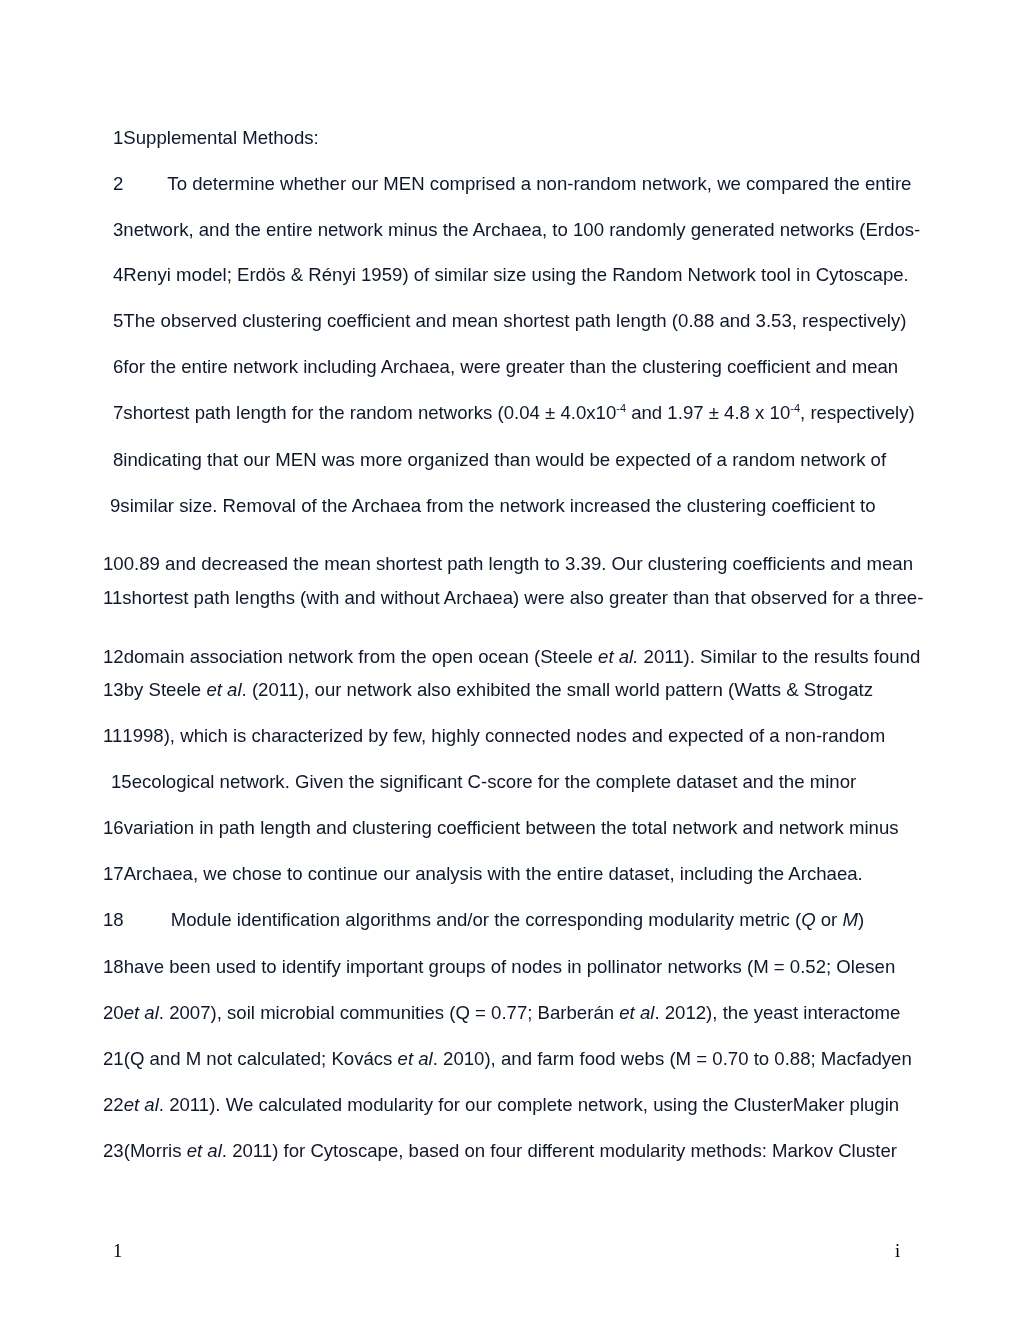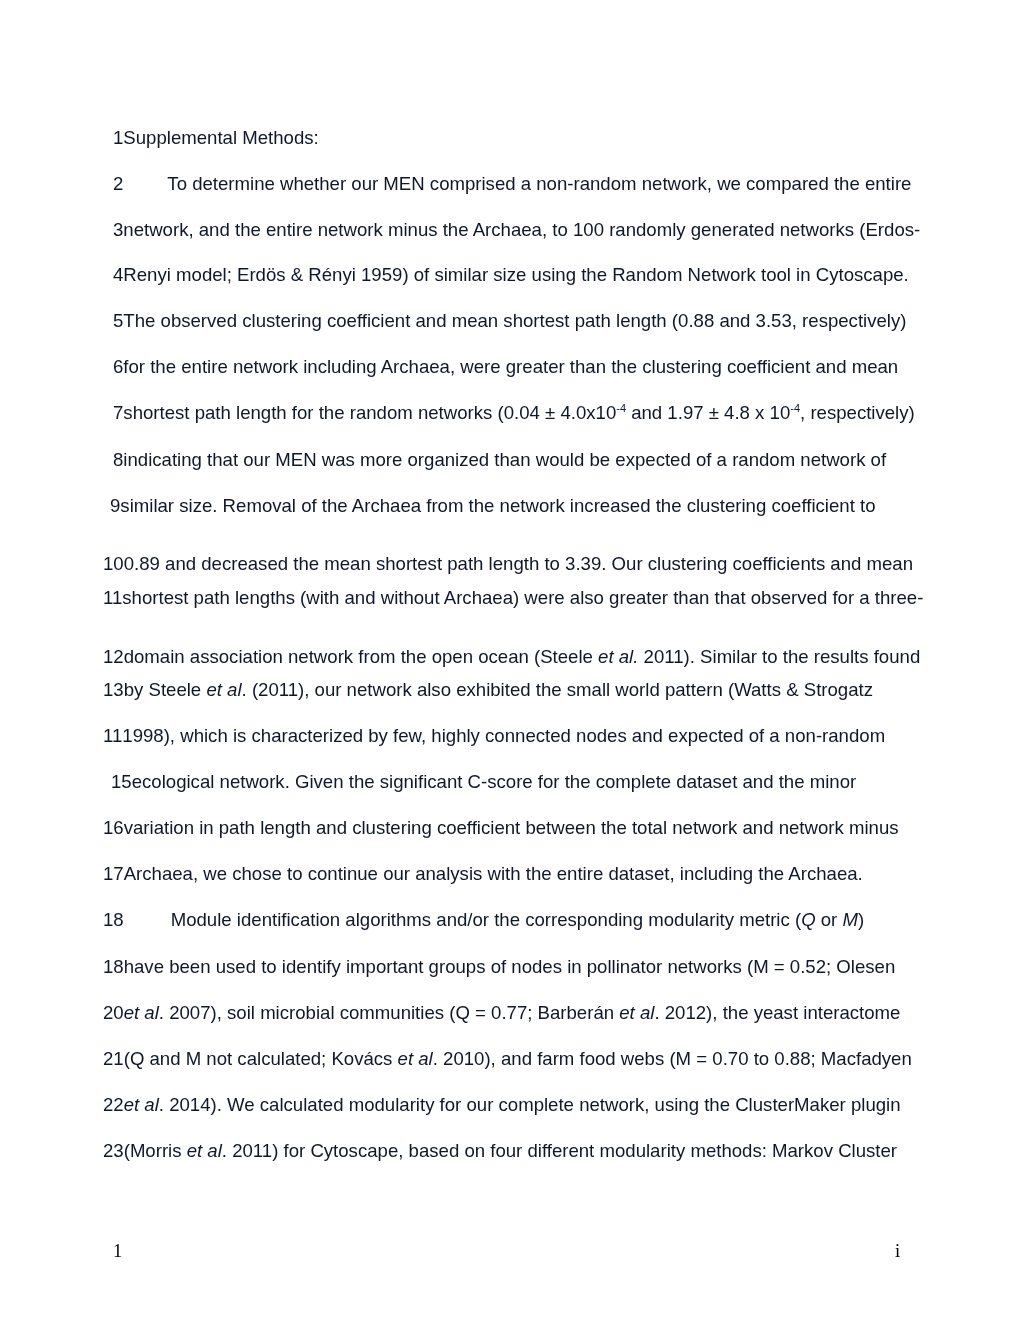--- a/index.html
+++ b/index.html
@@ -47,18 +47,18 @@
       <div class="line" style="left: 103px; top: 646px;"><span class="num">12</span><span>domain association network from the open ocean (Steele </span><span class="it">et al.</span><span> 2011). Similar to the results found</span></div>
       <div class="line" style="left: 103px; top: 679px;"><span class="num">13</span><span>by Steele </span><span class="it">et al</span><span>. (2011), our network also exhibited the small world pattern (Watts &amp; Strogatz</span></div>
       <div class="line" style="left: 103px; top: 725px;"><span class="num">11</span><span>1998), which is characterized by few, highly connected nodes and expected of a non-random</span></div>
       <div class="line" style="left: 103px; top: 771px; margin-left: 8px;"><span class="num">15</span><span>ecological network. Given the significant C-score for the complete dataset and the minor</span></div>
       <div class="line" style="left: 103px; top: 817px;"><span class="num">16</span><span>variation in path length and clustering coefficient between the total network and network minus</span></div>
       <div class="line" style="left: 103px; top: 863px;"><span class="num">17</span><span>Archaea, we chose to continue our analysis with the entire dataset, including the Archaea.</span></div>
       <div class="line" style="left: 103px; top: 909px;"><span class="num">18</span><span class="tab18" style="width: 47px;"></span><span>Module identification algorithms and/or the corresponding modularity metric (</span><span class="it">Q</span><span> or </span><span class="it">M</span><span>)</span></div>
       <div class="line" style="left: 103px; top: 956px;"><span class="num">18</span><span>have been used to identify important groups of nodes in pollinator networks (M = 0.52; Olesen</span></div>
       <div class="line" style="left: 103px; top: 1002px;"><span class="num">20</span><span class="it">et al</span><span>. 2007), soil microbial communities (Q = 0.77; Barberán </span><span class="it">et al</span><span>. 2012), the yeast interactome</span></div>
       <div class="line" style="left: 103px; top: 1048px;"><span class="num">21</span><span>(Q and M not calculated; Kovács </span><span class="it">et al</span><span>. 2010), and farm food webs (M = 0.70 to 0.88; Macfadyen</span></div>
-      <div class="line" style="left: 103px; top: 1094px;"><span class="num">22</span><span class="it">et al</span><span>. 2014). We calculated modularity for our complete network, using the ClusterMaker plugin</span></div>
+      <div class="line" style="left: 103px; top: 1094px;"><span class="num">22</span><span class="it">et al</span><span>. 2011). We calculated modularity for our complete network, using the ClusterMaker plugin</span></div>
       <div class="line" style="left: 103px; top: 1140px;"><span class="num">23</span><span>(Morris </span><span class="it">et al</span><span>. 2011) for Cytoscape, based on four different modularity methods: Markov Cluster</span></div>
     </div>
   <div class="footer-left">1</div>
   <div class="footer-right">i</div>
 </div>
 
 </body></html>

